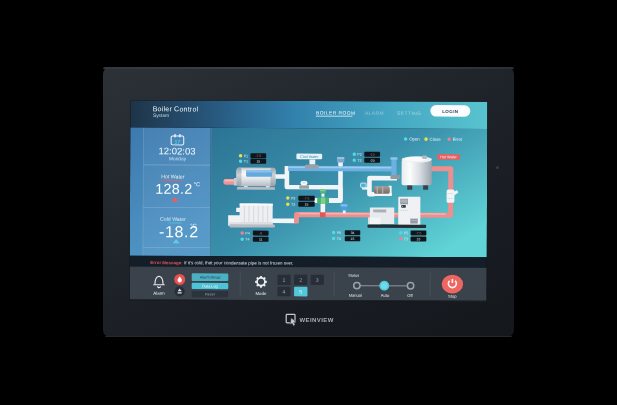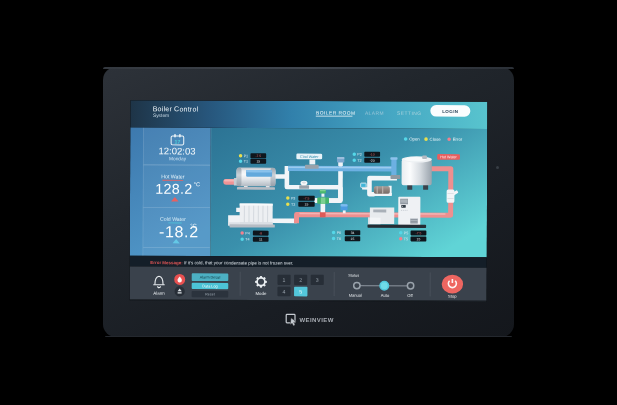--- a/index.html
+++ b/index.html
@@ -1,18 +1,18 @@
 <!DOCTYPE html>
 <html><head>
 <meta charset="utf-8">
 <style>
 html,body { margin:0; padding:0; background:#000; width:617px; height:405px; overflow:hidden;
   font-family:"Liberation Sans", sans-serif; }
 #stage { position:absolute; left:0; top:0; width:617px; height:405px; background:#000; }
-#device { position:absolute; left:103px; top:67px; width:411px; height:270px; border-radius:13px;
+#device { position:absolute; left:103px; top:67px; width:411px; height:270px; border-radius:7px;
   background:linear-gradient(155deg,#2d3239 0%,#21262c 35%,#191d23 70%,#14171c 100%); }
 #device::before { content:""; position:absolute; left:0; top:0; right:0; height:2px;
   border-radius:11px 11px 0 0; background:linear-gradient(90deg,#33383f,#41464e 50%,#2b3037); }
 #device::after { content:""; position:absolute; left:2px; bottom:0; right:2px; height:1.5px;
   border-radius:0 0 10px 10px; background:#24282e; }
 #screen { position:absolute; left:27px; top:34.2px; width:357px; height:200.4px;
   transform:rotate(0.22deg); background:#0a0d10; }
 #beldot { position:absolute; left:392.5px; top:98.5px; width:3px; height:3px; border-radius:50%;
   background:#383e45; }
 #logo { position:absolute; left:181px; top:244px; width:60px; height:16px; }

